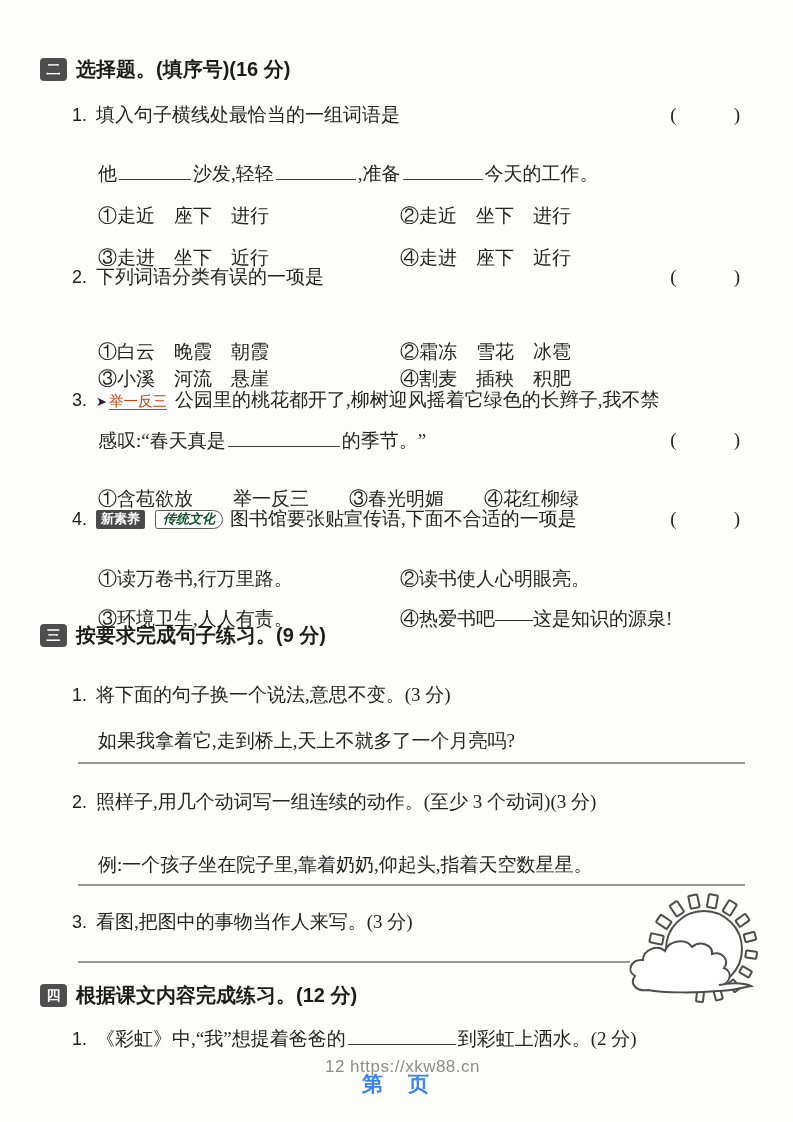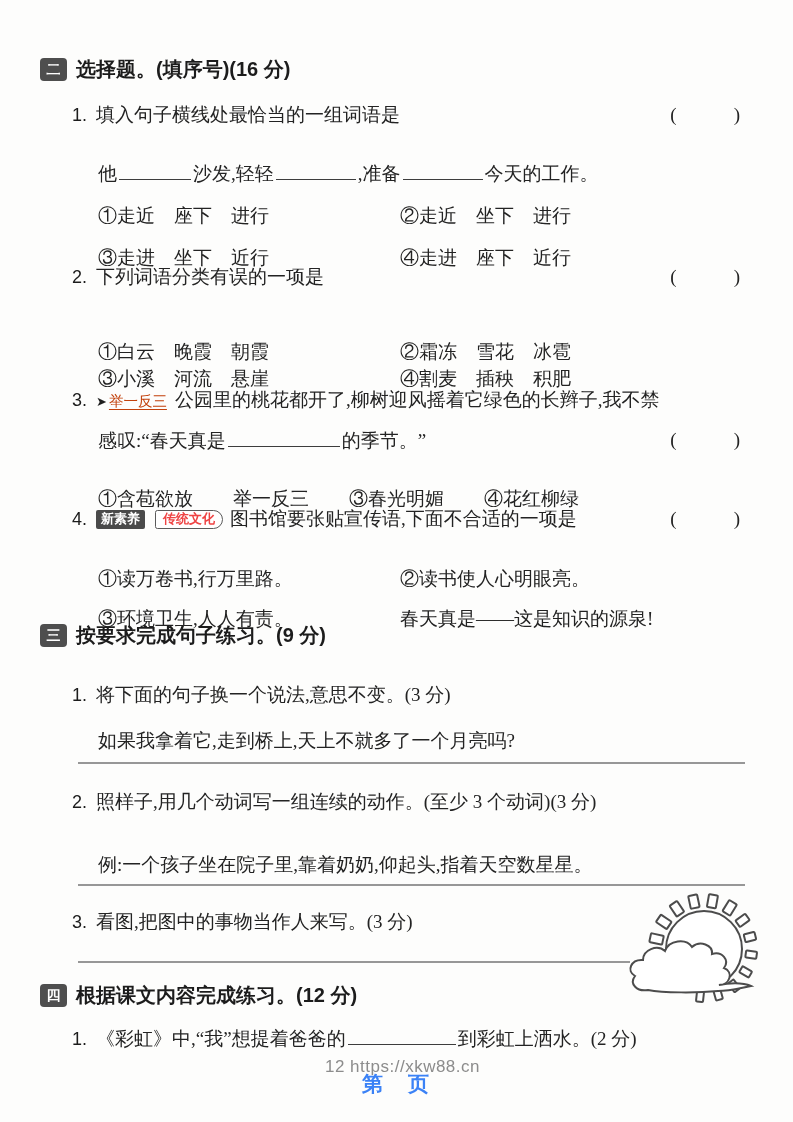--- a/index.html
+++ b/index.html
@@ -40,25 +40,25 @@
     font-size:14.5px; font-weight:normal; text-decoration:underline;
     text-underline-offset:3px; color:#c2410c; margin-right:8px;
   }
   .badge-dark {
     display:inline-block; background:#4a4a4a; color:#ffffff;
     font-family:"Liberation Sans","DejaVu Sans",sans-serif;
     font-size:13px; font-weight:bold; padding:1px 5px 2px;
     border-radius:2px; vertical-align:2px; margin-right:10px;
   }
   .badge-outline {
-    display:inline-block; background:#ffffff; color:#ef4444;
+    display:inline-block; background:#ffffff; color:#14532d;
     border:1.5px solid #5a5a5a;
     font-family:"Liberation Sans","DejaVu Sans",sans-serif;
     font-size:13px; font-weight:bold; padding:0 7px 1px;
-    border-radius:3px 12px 12px 3px; vertical-align:2px; margin-right:7px;
+    border-radius:3px 12px 12px 3px; vertical-align:2px; margin-right:7px;font-style:italic;
   }
   .sun { position:absolute; left:618px; top:889px; }
   .sun svg .ln { fill:#ffffff; stroke:#4c4c4c; stroke-width:2; }
   .footer-mark {
     position:absolute; top:1057px; left:0; width:100%; text-align:center;
     font-family:Liberation Sans, sans-serif;
     font-size:17px; color:#8c8c8c; letter-spacing:0.5px;padding-left:12px;
   }
   .footer-page {
     position:absolute; top:1070px; left:0; width:100%; text-align:center;
@@ -116,21 +116,21 @@
   </div>
 
   <div class="row qrow" style="top:507px">
     <span class="qnum">4.</span><span class="badge-dark">新素养</span><span class="badge-outline">传统文化</span><span>图书馆要张贴宣传语,下面不合适的一项是</span>
     <span class="paren">(　　　)</span>
   </div>
   <div class="row ind" style="top:547px">
     <span class="col1">①读万卷书,行万里路。</span><span>②读书使人心明眼亮。</span>
   </div>
   <div class="row ind" style="top:587px">
-    <span class="col1">③环境卫生,人人有责。</span><span>春天真是——这是知识的源泉!</span>
+    <span class="col1">③环境卫生,人人有责。</span><span>④热爱书吧——这是知识的源泉!</span>
   </div>
 
   <div class="row sec" style="top:623px">
     <span class="marker">三</span>
     <span>按要求完成句子练习。(9 分)</span>
   </div>
 
   <div class="row qrow" style="top:683px">
     <span class="qnum">1.</span><span>将下面的句子换一个说法,意思不变。(3 分)</span>
   </div>

